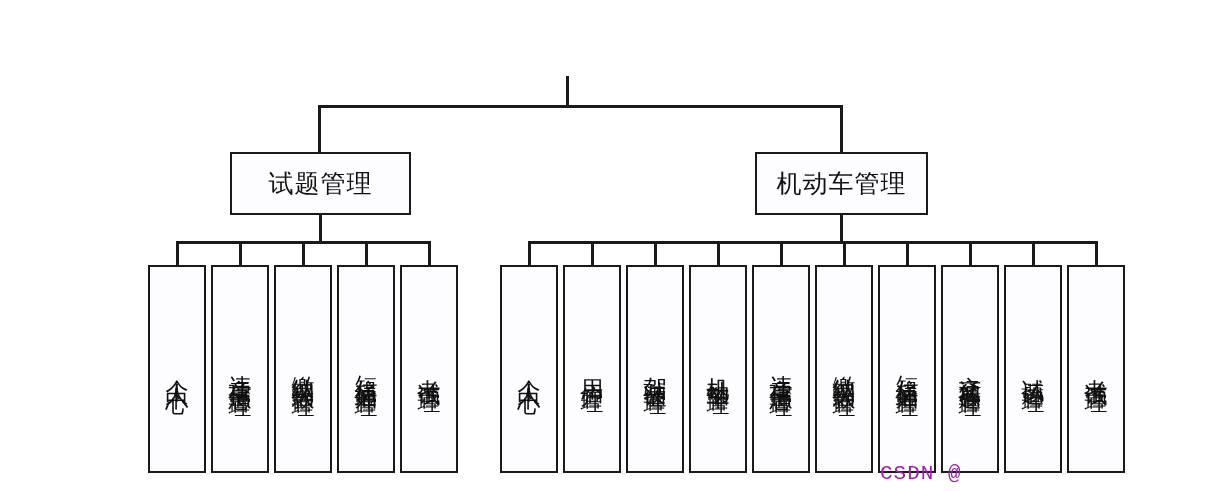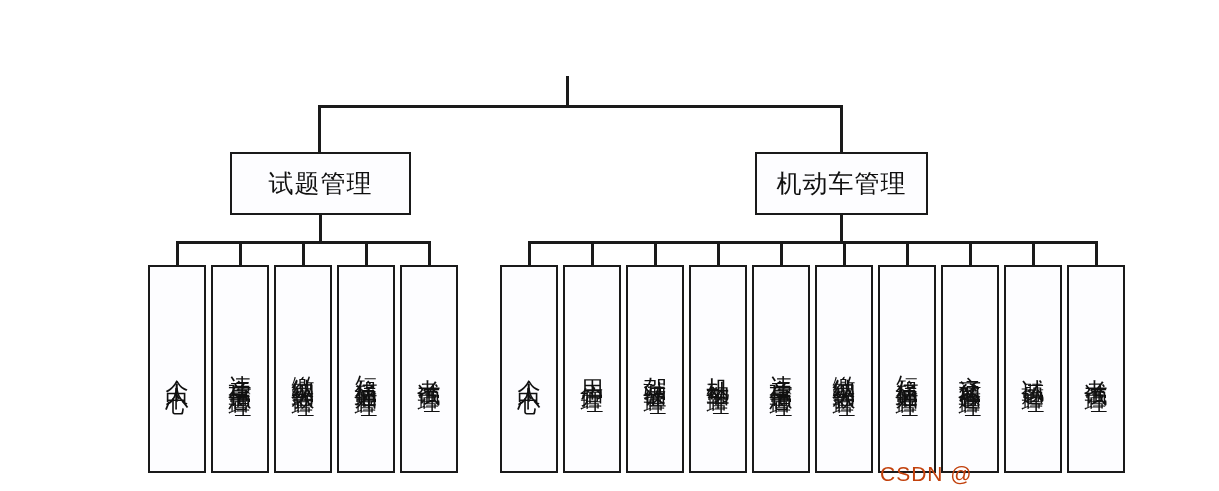--- a/index.html
+++ b/index.html
@@ -57,23 +57,23 @@
   .conn {
     position: absolute;
     background: #1a1a1a;
   }
   .conn.v { width: 3px; }
   .conn.h { height: 3px; }
 
   
   .watermark {
     position: absolute;
-    font-family: Liberation Sans, sans-serif;
+    font-family: Liberation Mono, monospace;
     font-size: 21px;
-    color: #c2410c;
+    color: #a21caf;
     white-space: nowrap;
     letter-spacing: 1px;
     user-select: none;
   }
 </style>
 </head>
 <body>
 
 <div id="canvas">
 

